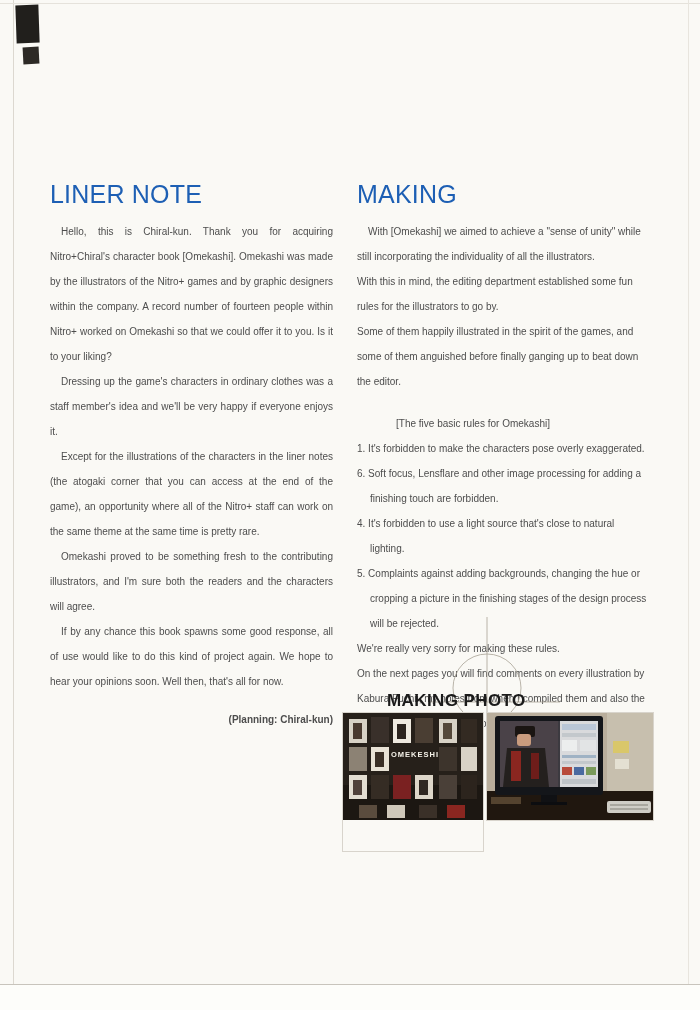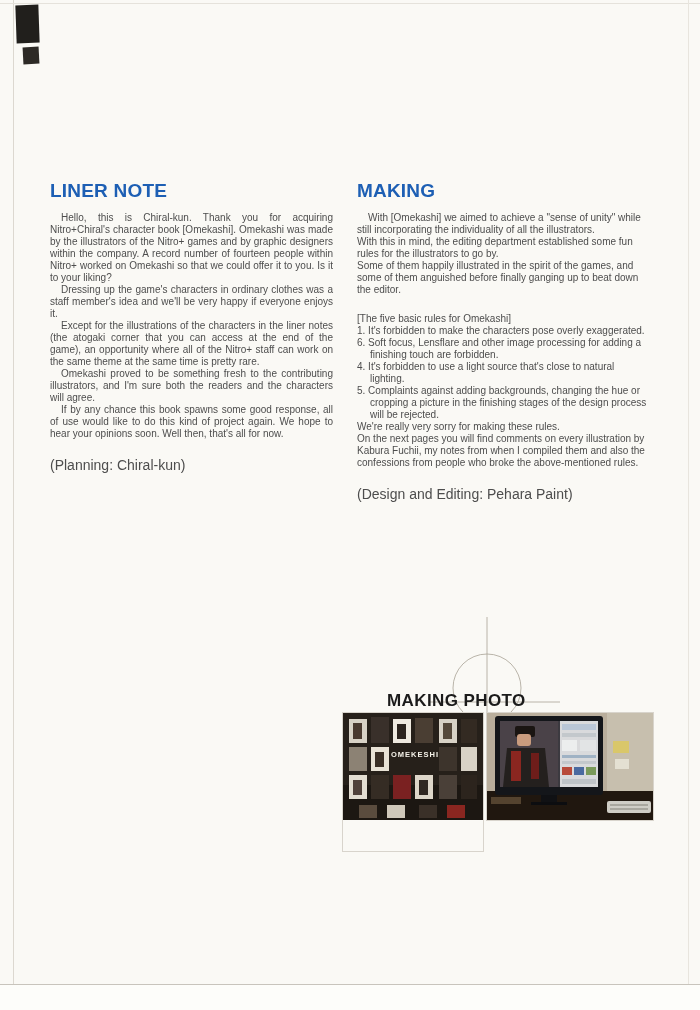--- a/index.html
+++ b/index.html
@@ -20,30 +20,30 @@
   .edge-bottom{position:absolute;left:0;top:984px;width:100%;height:1px;background:#c8c4bc;}
   .edge-bottom-area{position:absolute;left:0;top:985px;width:100%;height:25px;background:#fdfdfa;}
   .mark1{position:absolute;left:16px;top:5px;width:23px;height:38px;background:#211f1c;transform:rotate(-2deg);}
   .mark2{position:absolute;left:23px;top:47px;width:16px;height:17px;background:#2d2a26;transform:rotate(-3deg);}
 
   
   .col{position:absolute;top:180px;}
   .col-left{left:50px;width:283px;}
   .col-right{left:357px;width:293px;}
   .heading{
-    margin:0 0 10px 0;font-size:19px;font-weight:700;letter-spacing:0.2px;
+    margin:0 0 10px 0;font-size:25px;font-weight:400;letter-spacing:0.2px;
     color:var(--heading-blue);
   }
-  .para{margin:0;font-size:10px;line-height:12px;color:var(--body-text);}
+  .para{margin:0;font-size:10px;line-height:25px;color:var(--body-text);}
   .indent{text-indent:11px;}
   .justify{text-align:justify;}
-  .rules-title{margin-top:17px;}
+  .rules-title{margin-top:17px;margin-left:39px;}
   .rule{padding-left:13px;text-indent:-13px;}
   .gap-top{}
-  .credit{margin:17px 0 0 0;font-size:14px;line-height:17px;color:var(--body-text);}
+  .credit{margin:17px 0 0 0;font-size:10px;line-height:17px;color:var(--body-text);text-align:right;font-weight:bold;}
 
   
   .photo-label{
     position:absolute;left:343px;top:691px;z-index:2;
     font-size:17px;font-weight:700;letter-spacing:0.4px;color:#1b1b1b;padding-left:44px;
   }
   .crosshair{position:absolute;left:400px;top:606px;z-index:0;pointer-events:none;}
   .photo{position:absolute;top:713px;z-index:1;box-shadow:0 0 0 1px #d8d4cc;}
   .photo-left{left:343px;width:140px;height:138px;}
   .photo-right{left:487px;width:166px;height:107px;}

